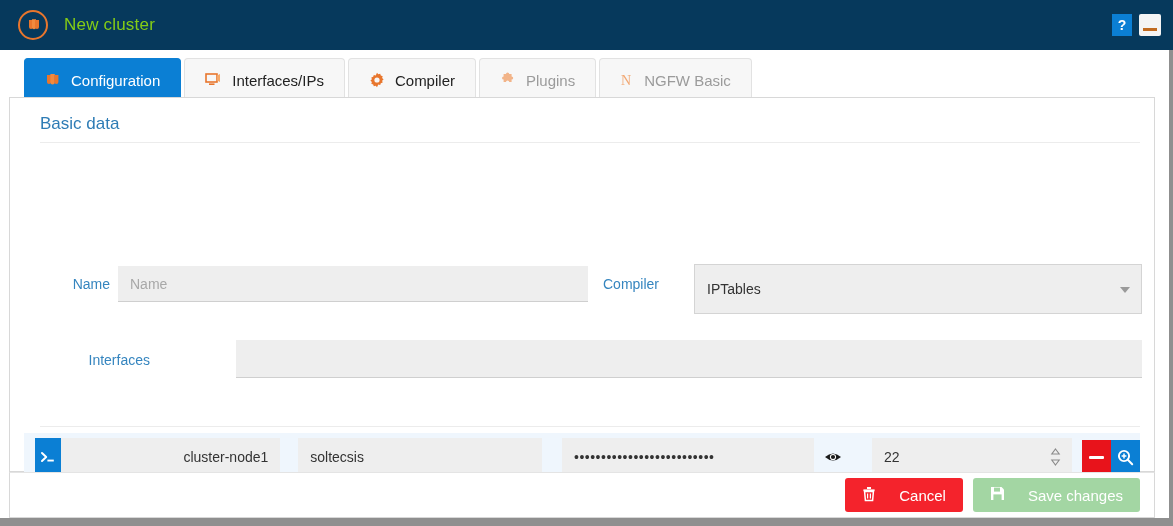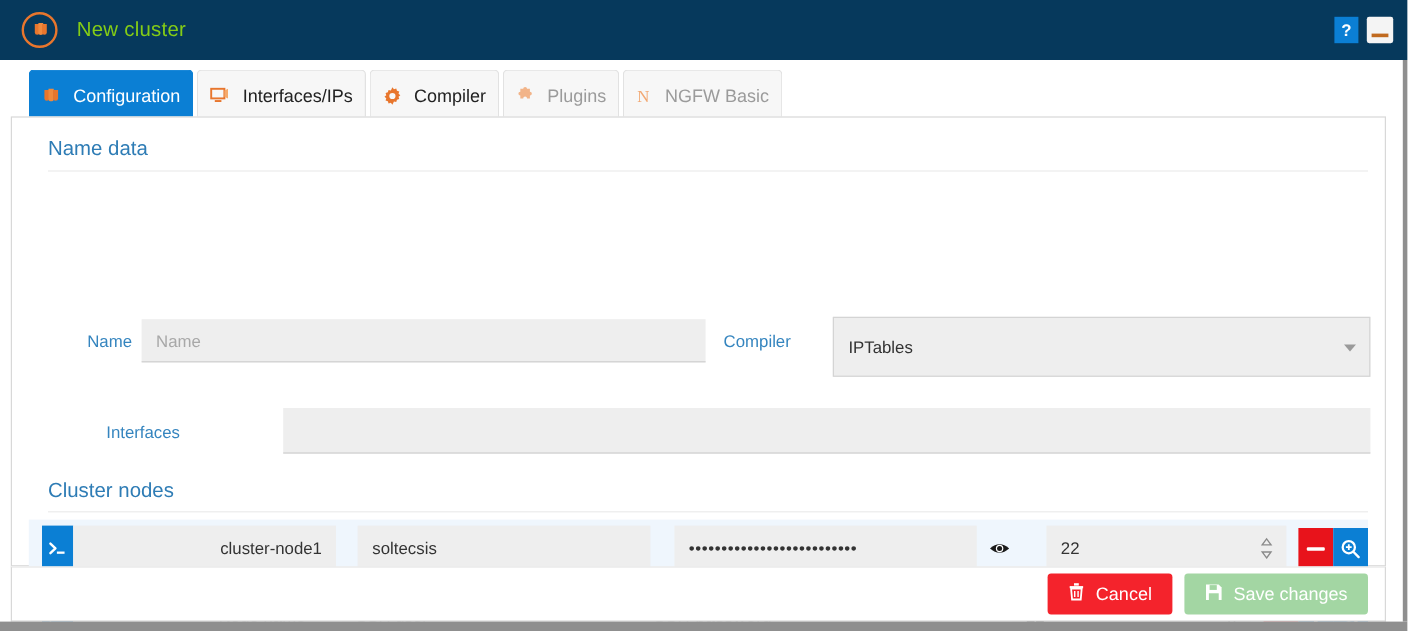--- a/index.html
+++ b/index.html
@@ -70,21 +70,21 @@
     position: absolute; left: 0; top: 50px;
     width: 1173px; height: 51px;
     background: #ffffff;
     display: flex; align-items: flex-end;
     padding-left: 24px;
   }
   .tab {
     height: 43px;
     display: flex; align-items: center;
     gap: 10px;
-    padding: 0 10px;
+    padding: 0 20px;
     font-size: 15px;
     background: #f7f7f7;
     border: 1px solid #e2e2e2;
     border-bottom: none;
     border-radius: 4px 4px 0 0;
     margin-right: 3px;
     color: #222222;
     cursor: pointer;
     white-space: nowrap;
     position: relative;
@@ -232,21 +232,21 @@
     width: 1146px; height: 46px;
     background: #ffffff;
     border: 1px solid #d8d8d8;
     border-top: 1px solid #e4e4e4;
     display: flex; align-items: center; justify-content: flex-end;
     padding-right: 14px;
     gap: 10px;
   }
   .btn {
     height: 34px;
-    display: flex; align-items: center; gap: 9px;
+    display: flex; align-items: center; gap: 23px;
     padding: 0 17px;
     font-size: 15px;
     color: #ffffff;
     border: none; border-radius: 3px;
     cursor: pointer;
     font-family: "Liberation Sans", sans-serif;
   }
   .btn-cancel { background: #f4232c; }
   .btn-save   { background: #a3d6a3; cursor: default; }
 
@@ -331,36 +331,35 @@
           <text x="1" y="13" font-family="Liberation Serif, serif" font-size="14" fill="#f2a873">N</text>
         </svg>
       </span>
       <span>NGFW Basic</span>
     </div>
 
   </div>
 
   <div class="card">
 
-    <div class="section-title">Name data</div>
+    <div class="section-title">Basic data</div>
     <div class="section-rule"></div>
 
     <div class="lbl name-label">Name</div>
     <input class="inp name-input" type="text" placeholder="Name" style="">
 
     <div class="lbl compiler-label">Compiler</div>
     <div class="compiler-wrap">
       <div class="sel">IPTables</div>
       <span class="caret"></span>
     </div>
 
     <div class="lbl desc-label">Interfaces</div>
     <textarea class="inp desc-input" placeholder="" style=""></textarea>
 
-    <div class="section-title cluster-title">Cluster nodes</div>
     <div class="section-rule cluster-rule"></div>
 
     <div class="node-row r1">
       <div class="term-icon">
         <svg width="16" height="14" viewBox="0 0 16 14">
           <path d="M2 3 L6.2 7 L2 11" fill="none" stroke="#ffffff" stroke-width="2" stroke-linecap="round" stroke-linejoin="round"></path>
           <rect x="7.4" y="9.6" width="6.4" height="1.9" fill="#ffffff"></rect>
         </svg>
       </div>
       <input class="inp node-name" type="text" value="cluster-node1" style="">

